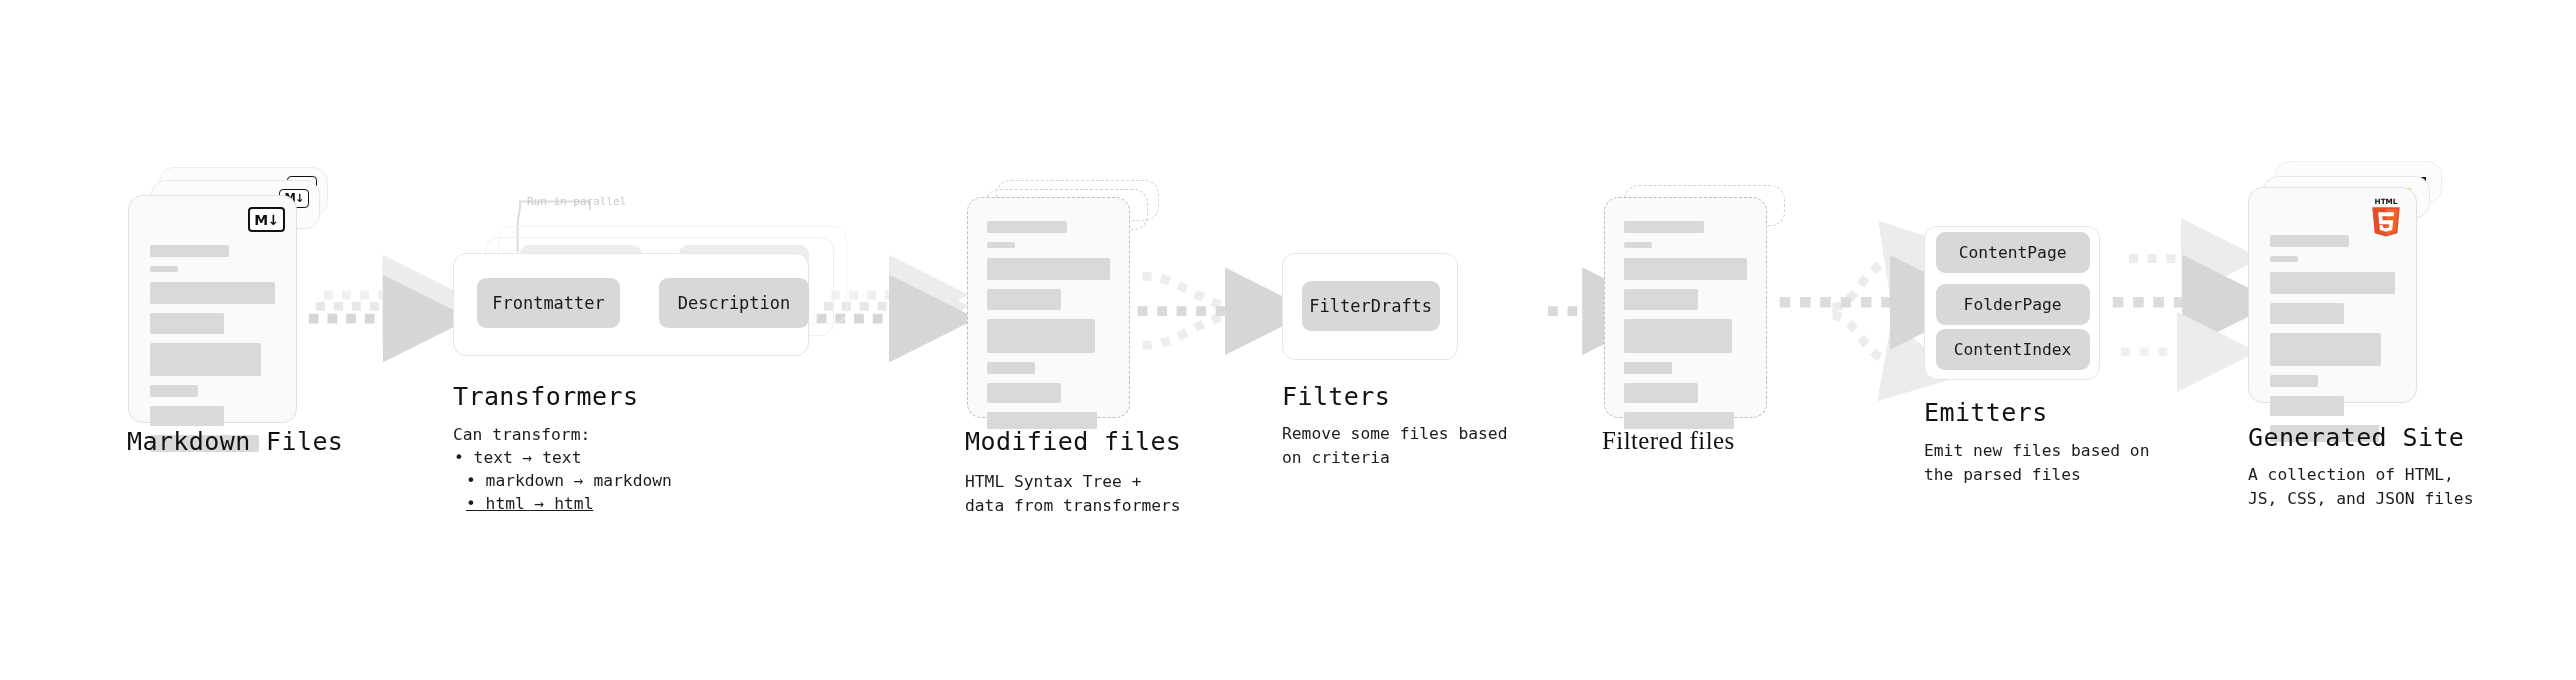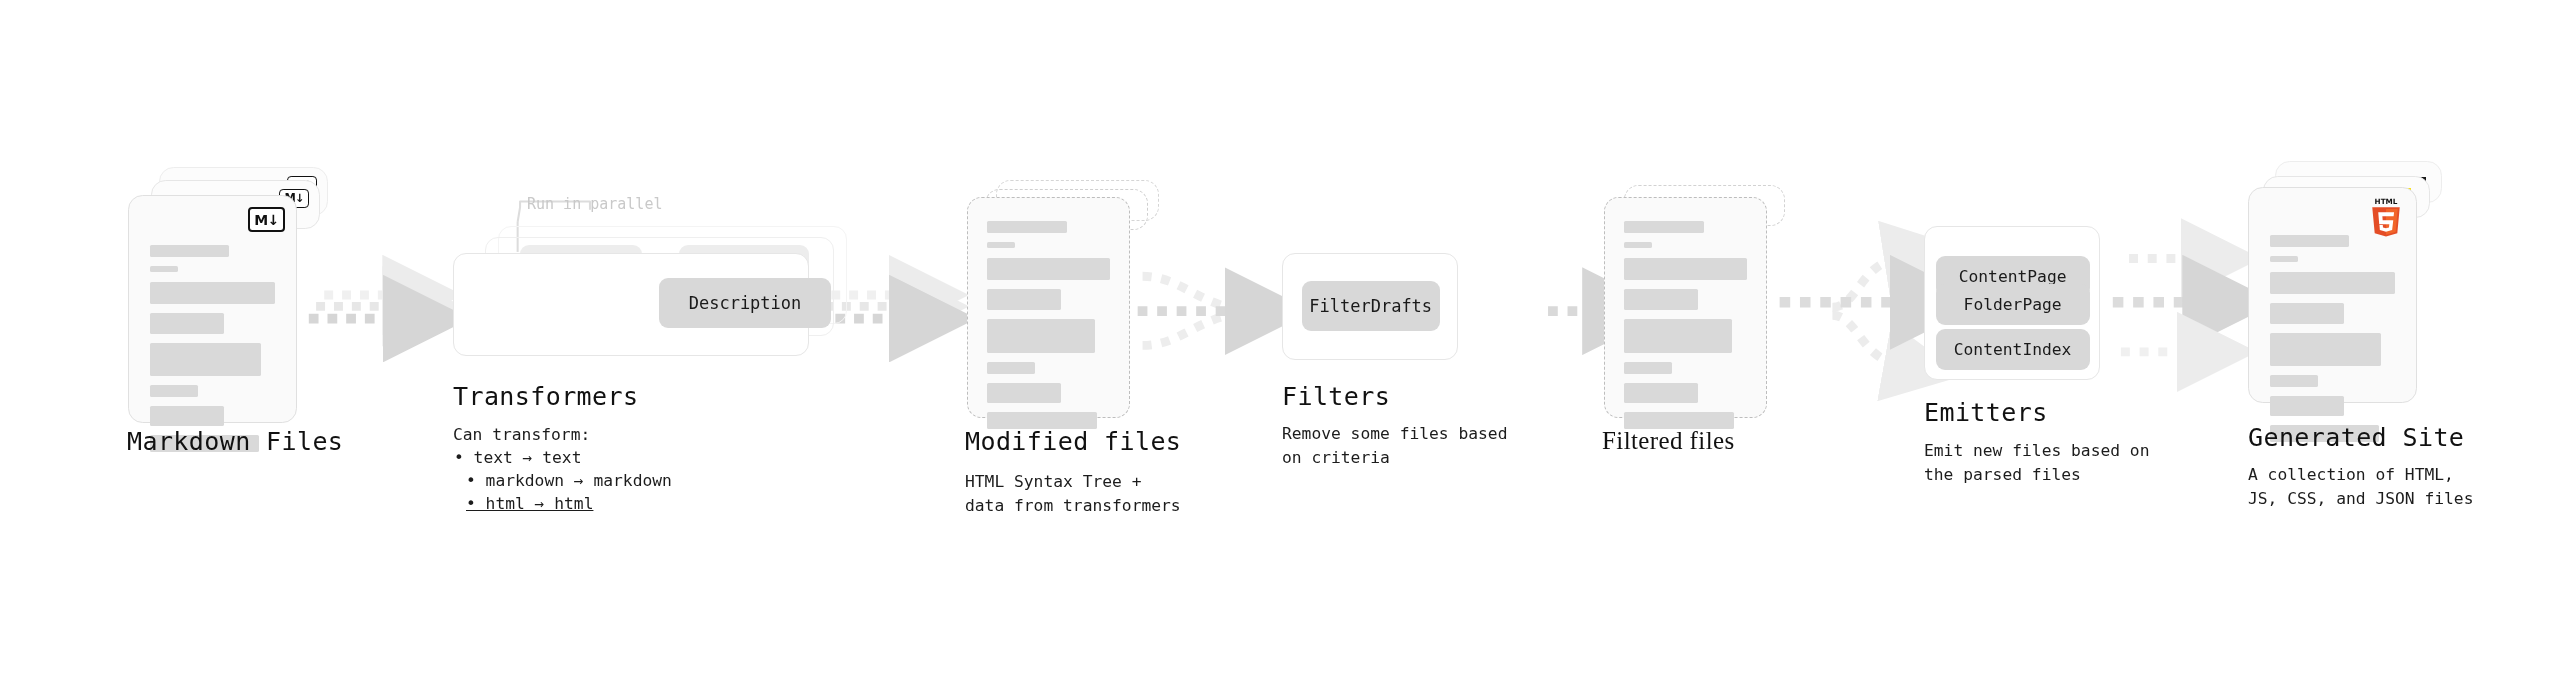--- a/index.html
+++ b/index.html
@@ -79,21 +79,21 @@
   }
   .cap-sub{
     position:absolute;
     font-size:16.3px;
     color:#1c1c1c;
     line-height:1.45;
     white-space:pre-line;
   }
   .cap-note{
     position:absolute;
-    font-size:15px;
+    font-size:11px;
     color:#c9c9c9;
     white-space:nowrap;
   }
   .bullets{
     position:absolute;
     font-size:16.3px;
     color:#1c1c1c;
     line-height:1.45;
     white-space:pre-line;
   }
@@ -209,21 +209,24 @@
       <div class="pill l3" style="left:21px;top:18px;width:122px;height:47px;"></div>
       <div class="pill l3" style="left:180px;top:18px;width:130px;height:47px;"></div>
     </div>
 
     <div class="groupbox l2" style="left:485px;top:237px;width:349px;height:99px;">
       <div class="pill l2" style="left:21px;top:18px;width:122px;height:47px;"></div>
       <div class="pill l2" style="left:180px;top:18px;width:130px;height:47px;"></div>
     </div>
 
     <div class="groupbox" style="left:453px;top:253px;width:356px;height:103px;">
-      <div class="pill" style="left:205px;top:24.4px;width:172px;height:50px;">
+      <div class="pill" style="left:23px;top:24.4px;width:143px;height:50px;">
+        <span>Frontmatter</span>
+      </div>
+      <div class="pill" style="left:205px;top:24.4px;width:150px;height:50px;">
         <span>Description</span>
       </div>
     </div>
 
     <div class="cap-title" style="left:453px;top:382px;">Transformers</div>
     <div class="cap-sub" style="left:453px;top:423px;">Can transform:</div>
     <div class="bullets" style="left:454px;top:446px;">• text → text</div>
     <div class="bullets" style="left:466px;top:469px;text-align:right;">• markdown → markdown</div>
     <div class="bullets" style="left:466px;top:492px;text-decoration:underline;">• html → html</div>
   </div>
@@ -271,21 +274,21 @@
         <div class="bar" style="width:39%;height:12.2px;"></div>
         <div class="bar" style="width:60%;height:20.3px;"></div>
         <div class="bar" style="width:89%;height:17px;"></div>
       </div>
     </div>
     <div class="cap-title" style="left:1602px;top:427px;font-family:Liberation Serif, serif;">Filtered files</div>
   </div>
 
   <div>
     <div class="groupbox" style="left:1924px;top:226px;width:176px;height:154px;">
-      <div class="pill" style="left:10.6px;top:29px;width:154px;height:41px;font-size:16.3px;">
+      <div class="pill" style="left:10.6px;top:5px;width:154px;height:41px;font-size:16.3px;">
         <span>ContentPage</span>
       </div>
       <div class="pill" style="left:10.6px;top:57px;width:154px;height:41px;font-size:16.3px;">
         <span>FolderPage</span>
       </div>
       <div class="pill" style="left:10.6px;top:102px;width:154px;height:41px;font-size:16.3px;">
         <span>ContentIndex</span>
       </div>
     </div>
     <div class="cap-title" style="left:1924px;top:398px;">Emitters</div>

